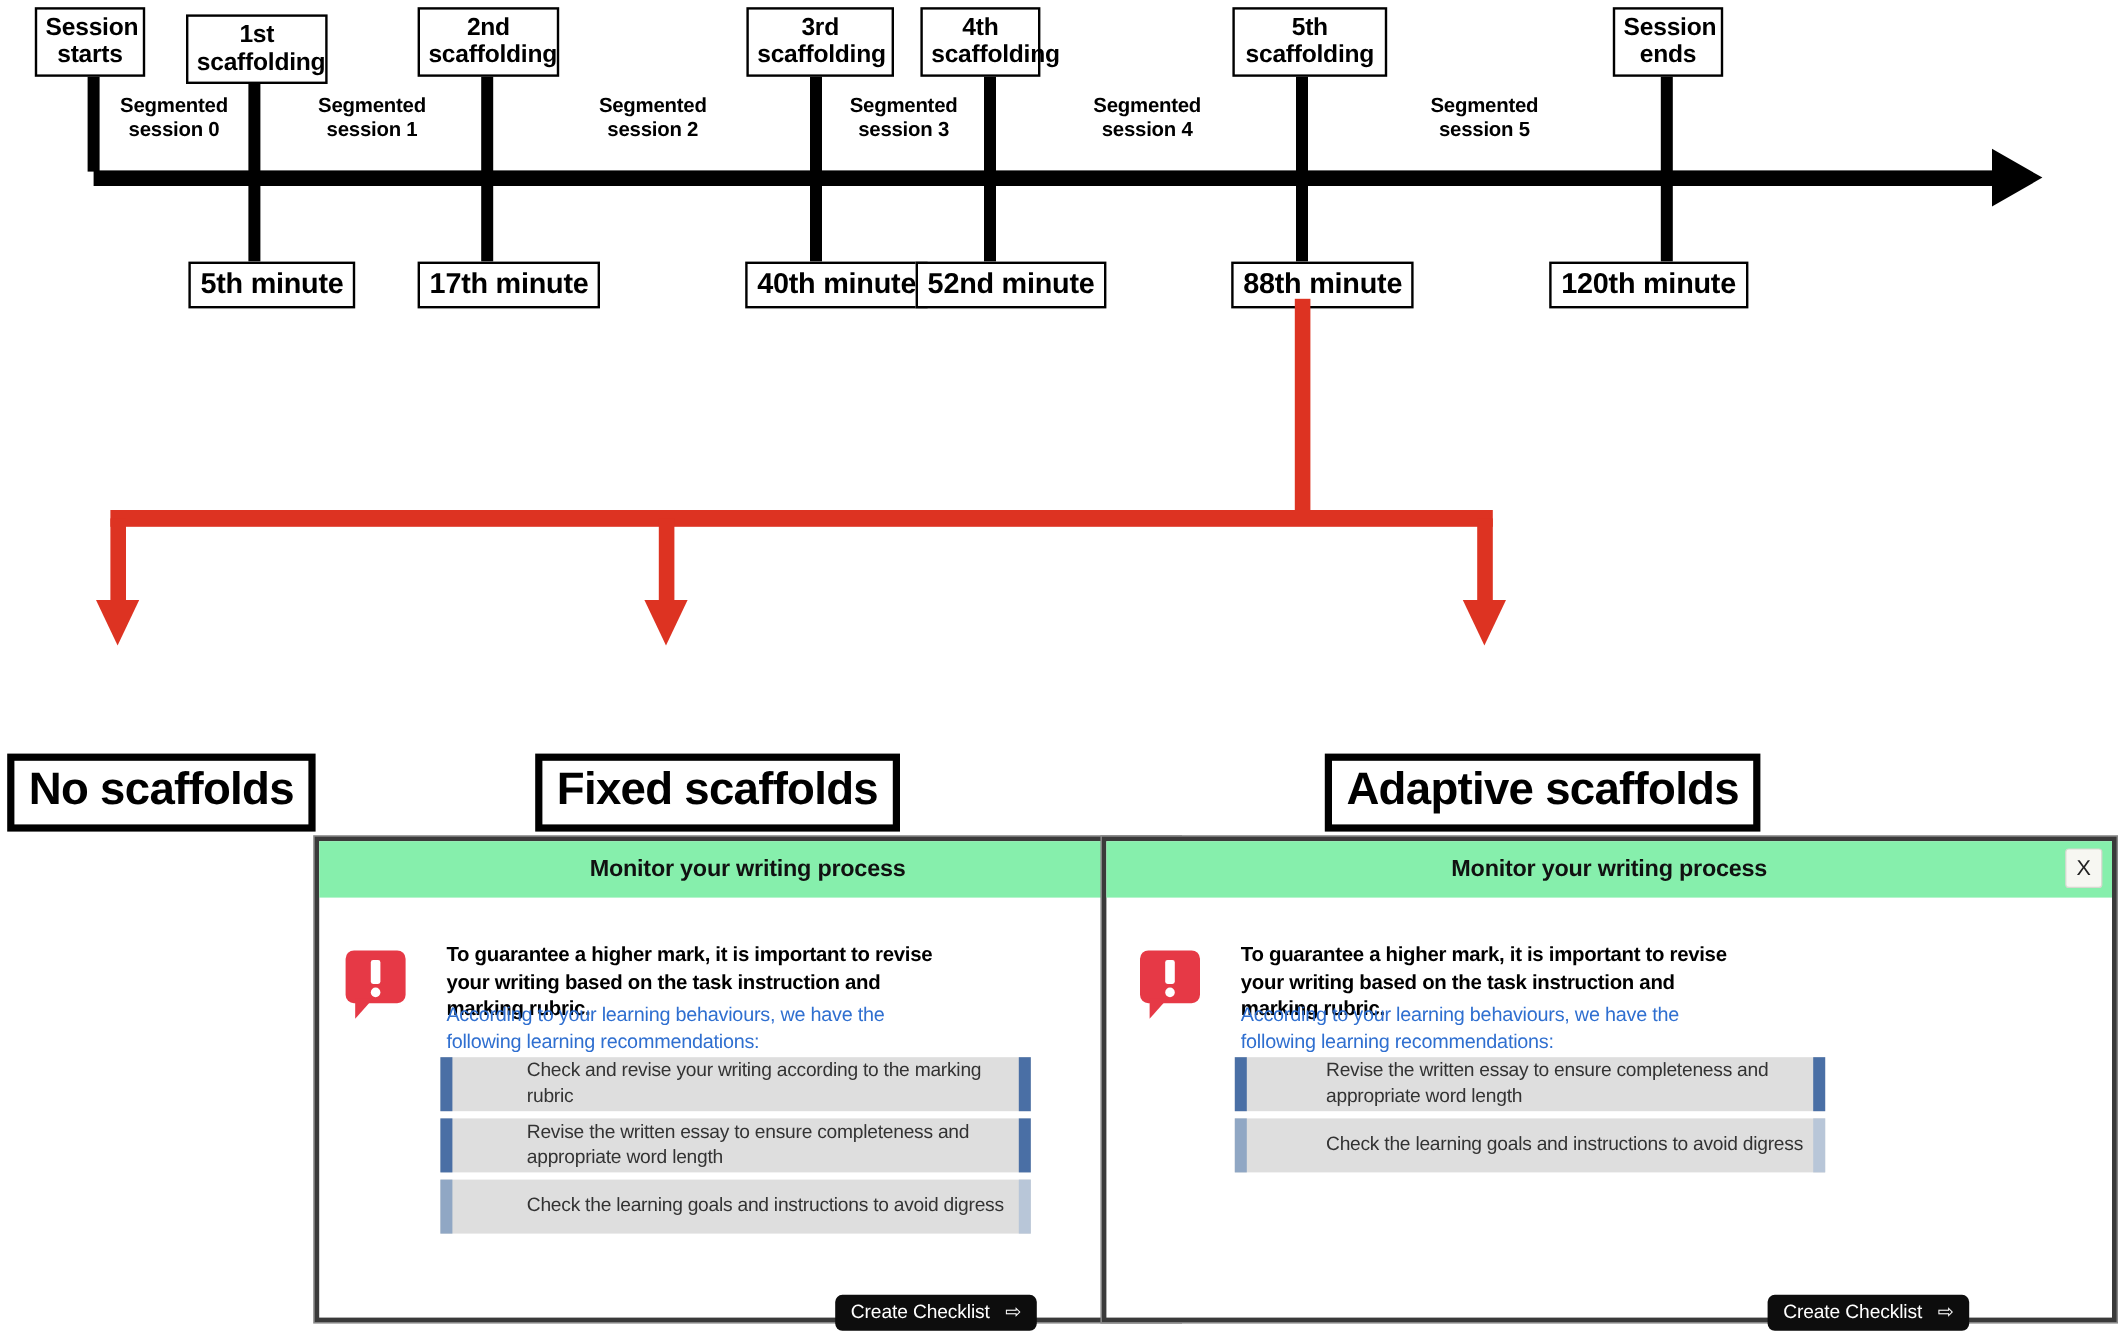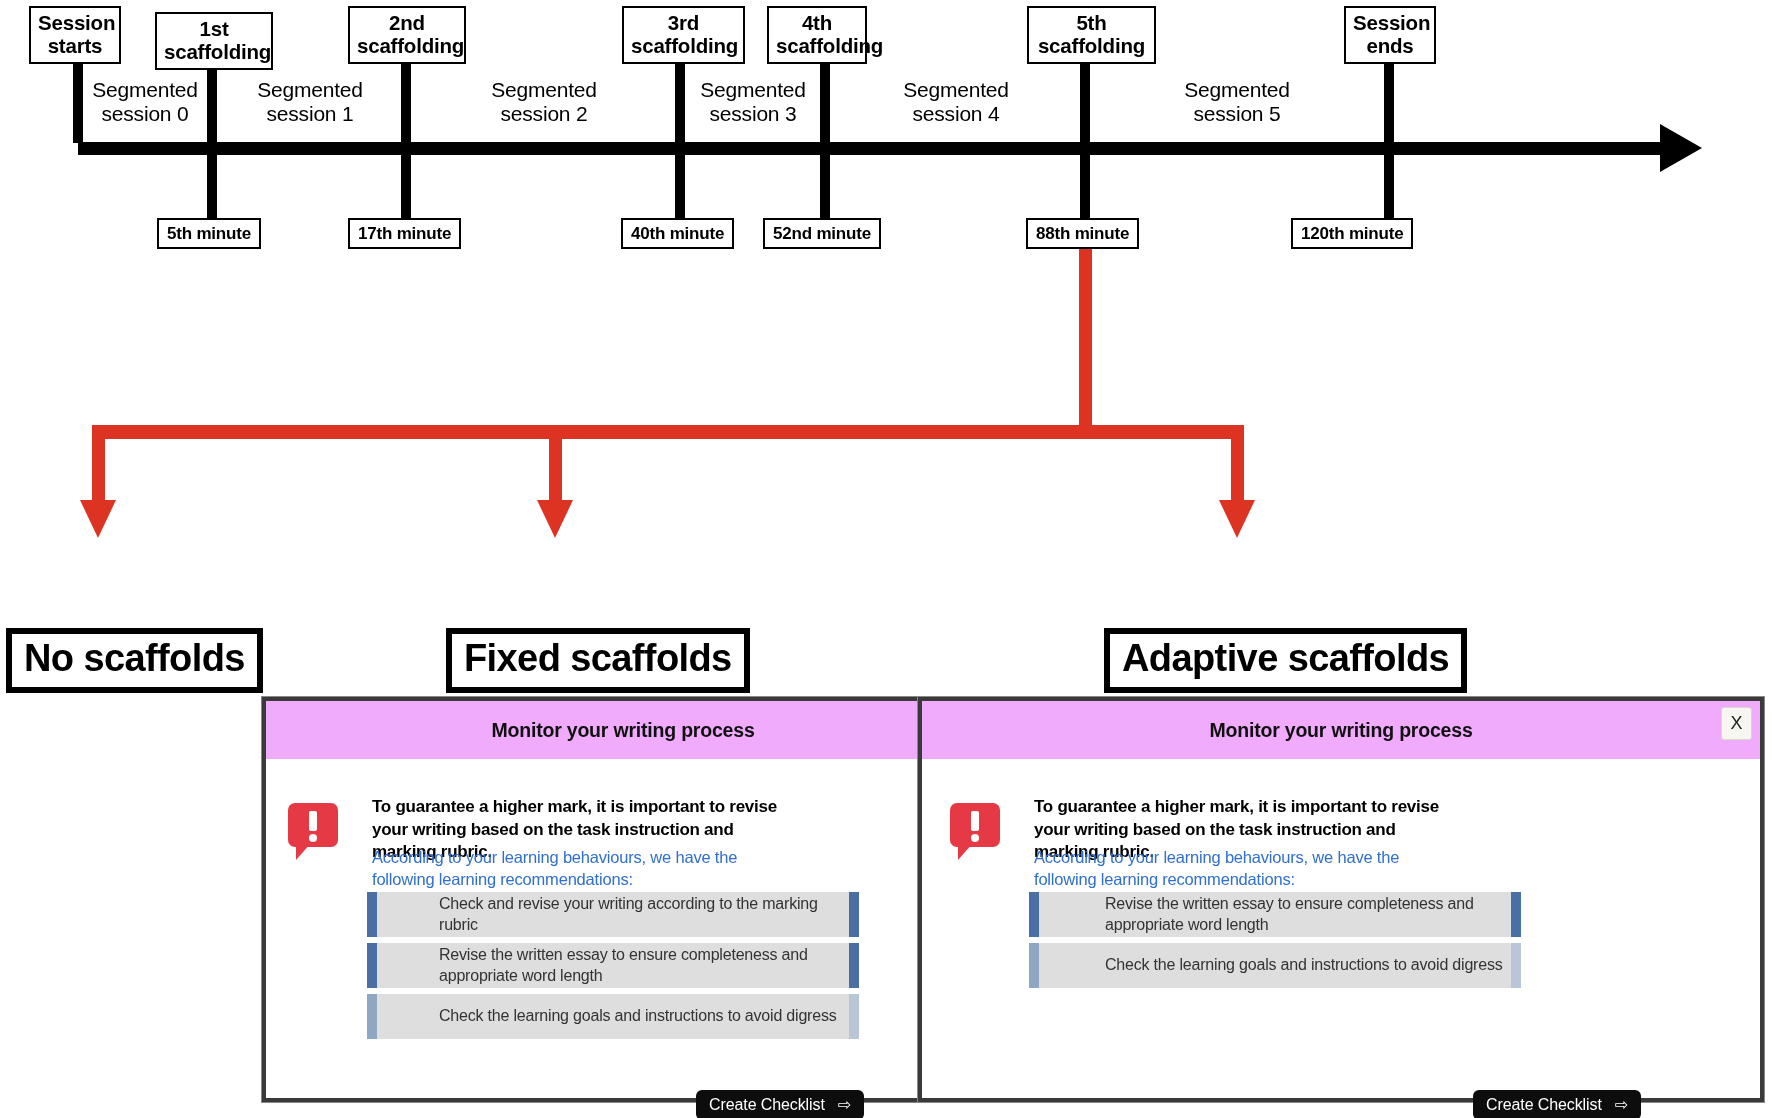--- a/index.html
+++ b/index.html
@@ -36,26 +36,26 @@
     border:2.5px solid #000;
     font-size:20.5px;
     font-weight:bold;
     color:#000;
     text-align:center;
     line-height:1.12;
     padding:4px 7px;
     white-space:pre-line;
     letter-spacing:-0.2px;
   }
-  .tbox.minute { font-size:17px; padding:4px 8px; white-space:nowrap; }
+  .tbox.minute { font-size:24px; padding:4px 8px; white-space:nowrap; }
 
   .seglabel {
     position:absolute;
-    font-size:21px;
-    font-weight:normal;
+    font-size:17px;
+    font-weight:bold;
     color:#000;
     text-align:center;
     line-height:1.15;
     white-space:pre-line;
     letter-spacing:-0.2px;
   }
 
   
   #redbranch { position:absolute; left:0; top:0; width:1772px; height:700px; pointer-events:none; }
   .rvert { position:absolute; background:#dd3322; width:13px; }
@@ -84,22 +84,22 @@
 
   
   .dialog {
     position:absolute;
     background:#ffffff;
     border:4px solid #3a3a3a;
     box-shadow:0 0 0 1px #888;
   }
   .dlg-header {
     position:relative;
-    background:#f0abfc;
-    height:58px;
+    background:#86efac;
+    height:47px;
     display:flex; align-items:center; justify-content:center;
   }
   .dlg-title {
     font-size:19.5px; font-weight:bold; color:#111;
     letter-spacing:-0.2px;
   }
   .dlg-close {
     position:absolute; right:8px; top:6px;
     width:31px; height:33px;
     background:#f7f7f2;

